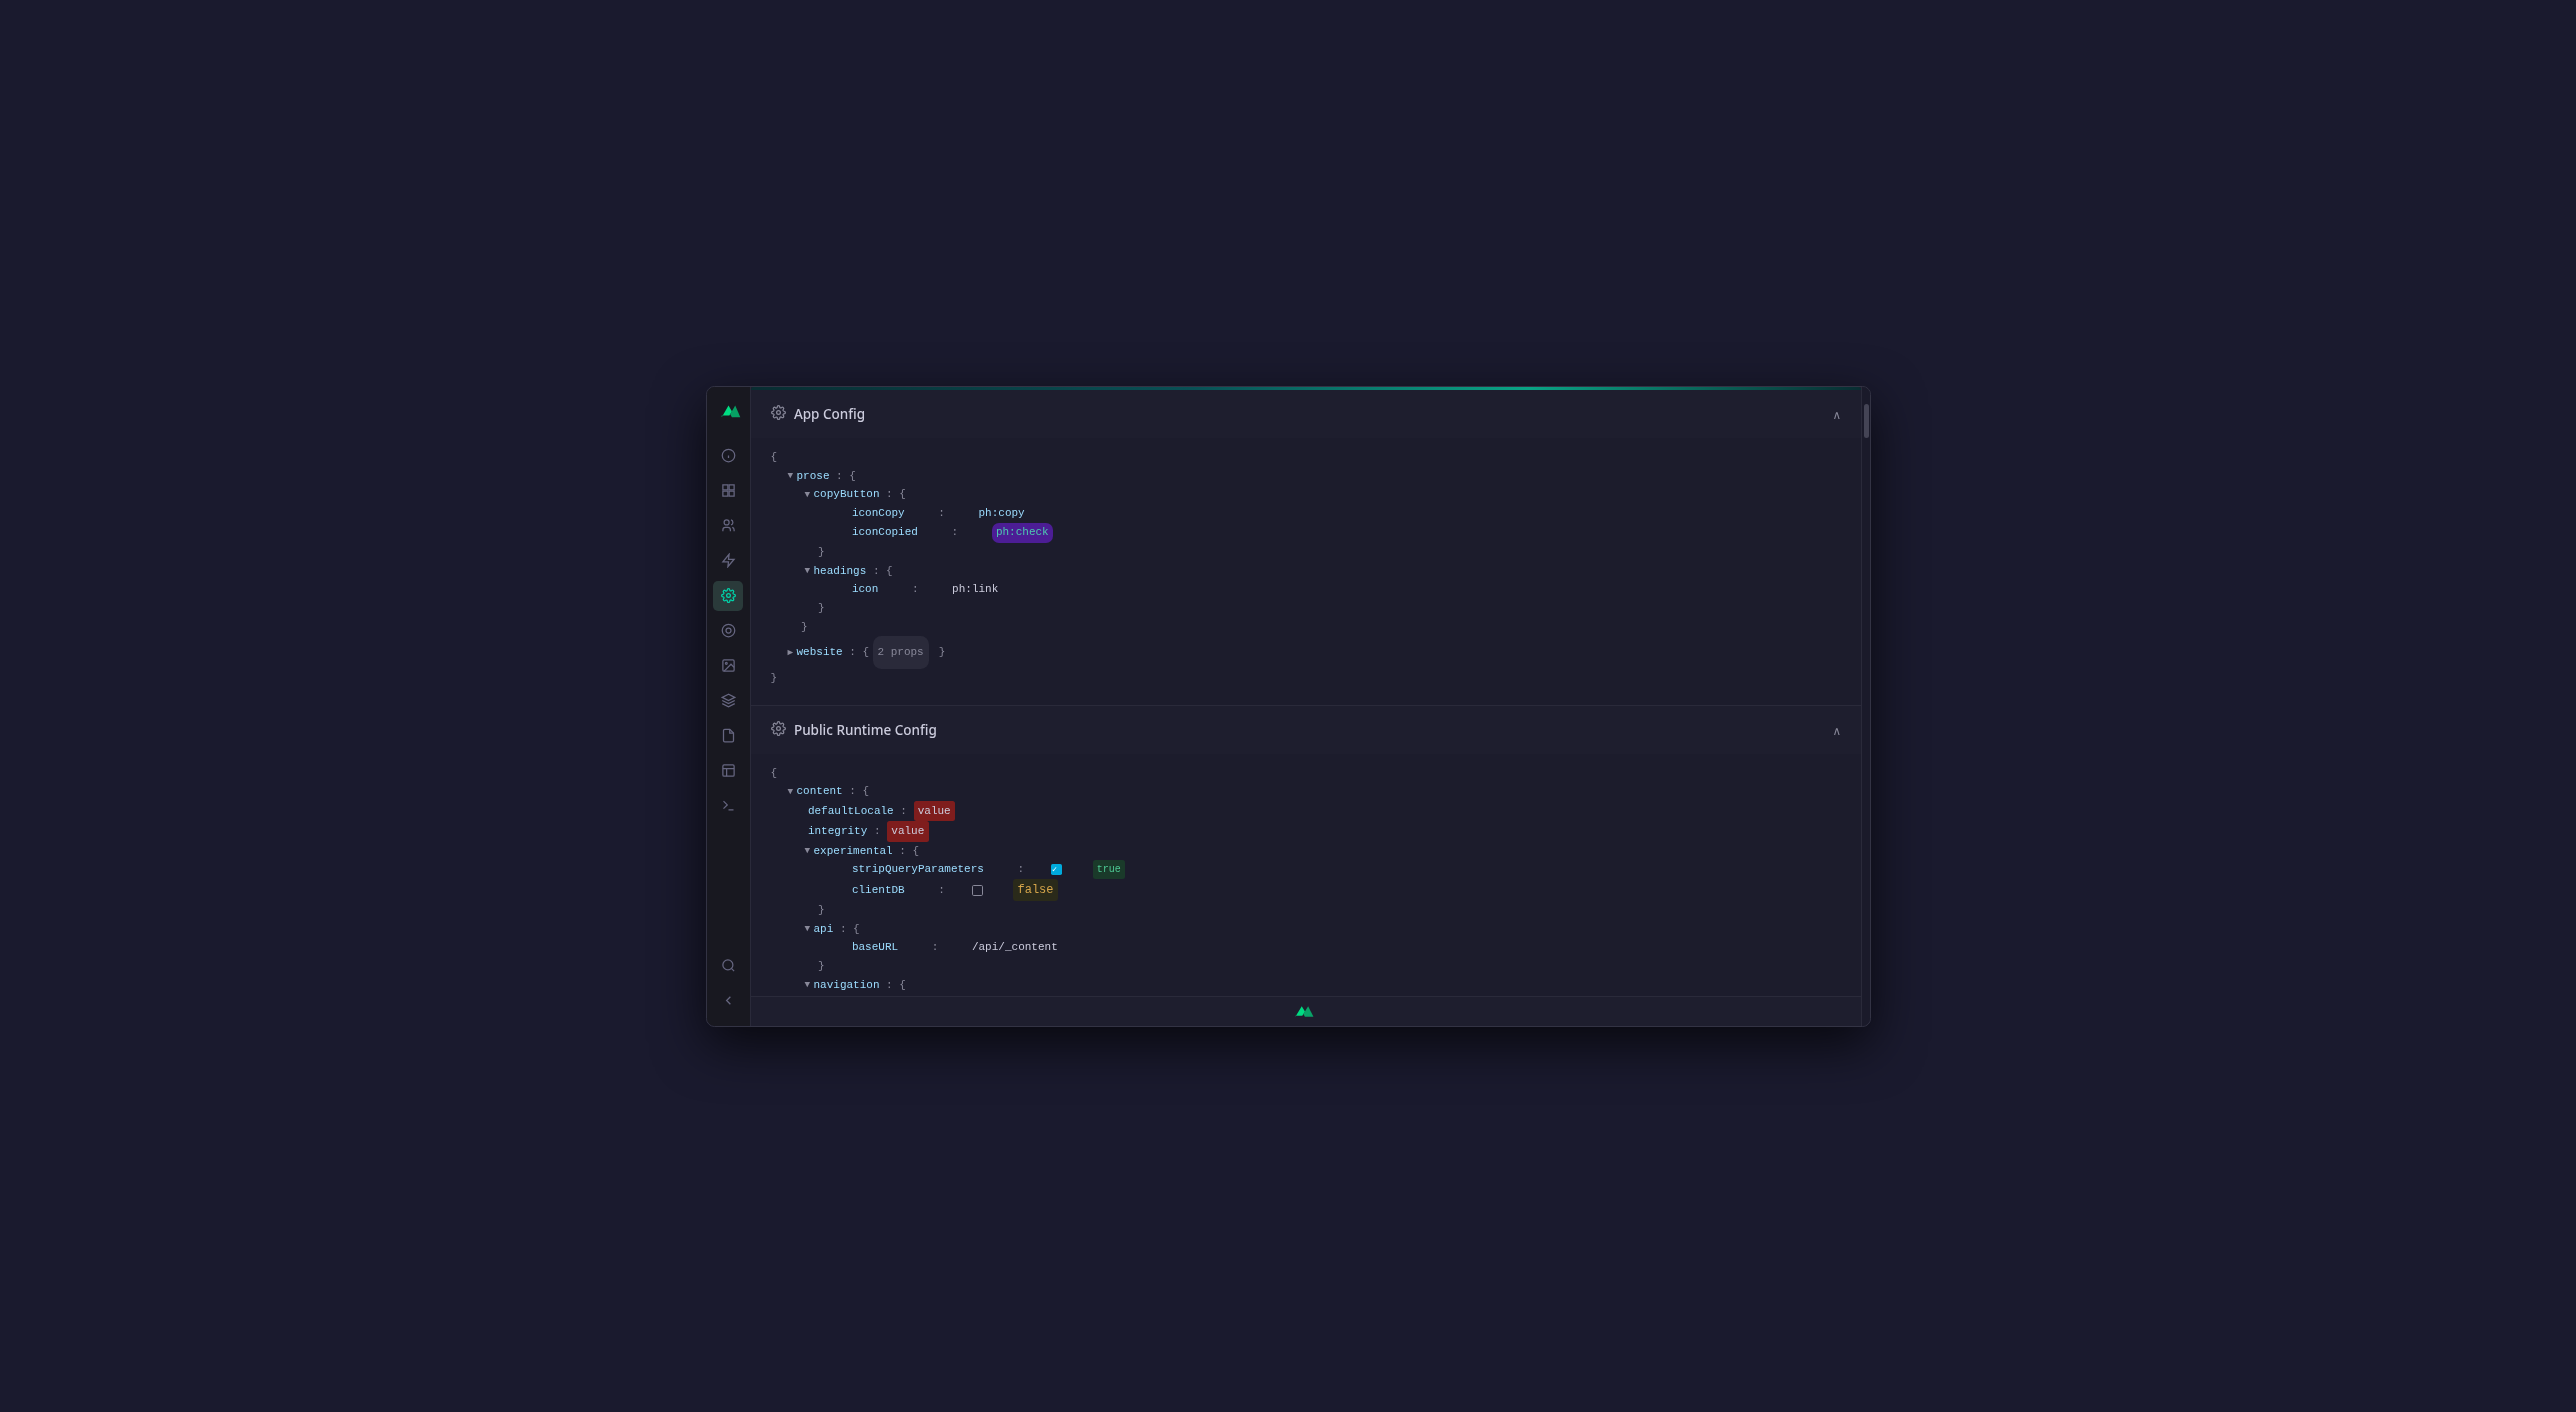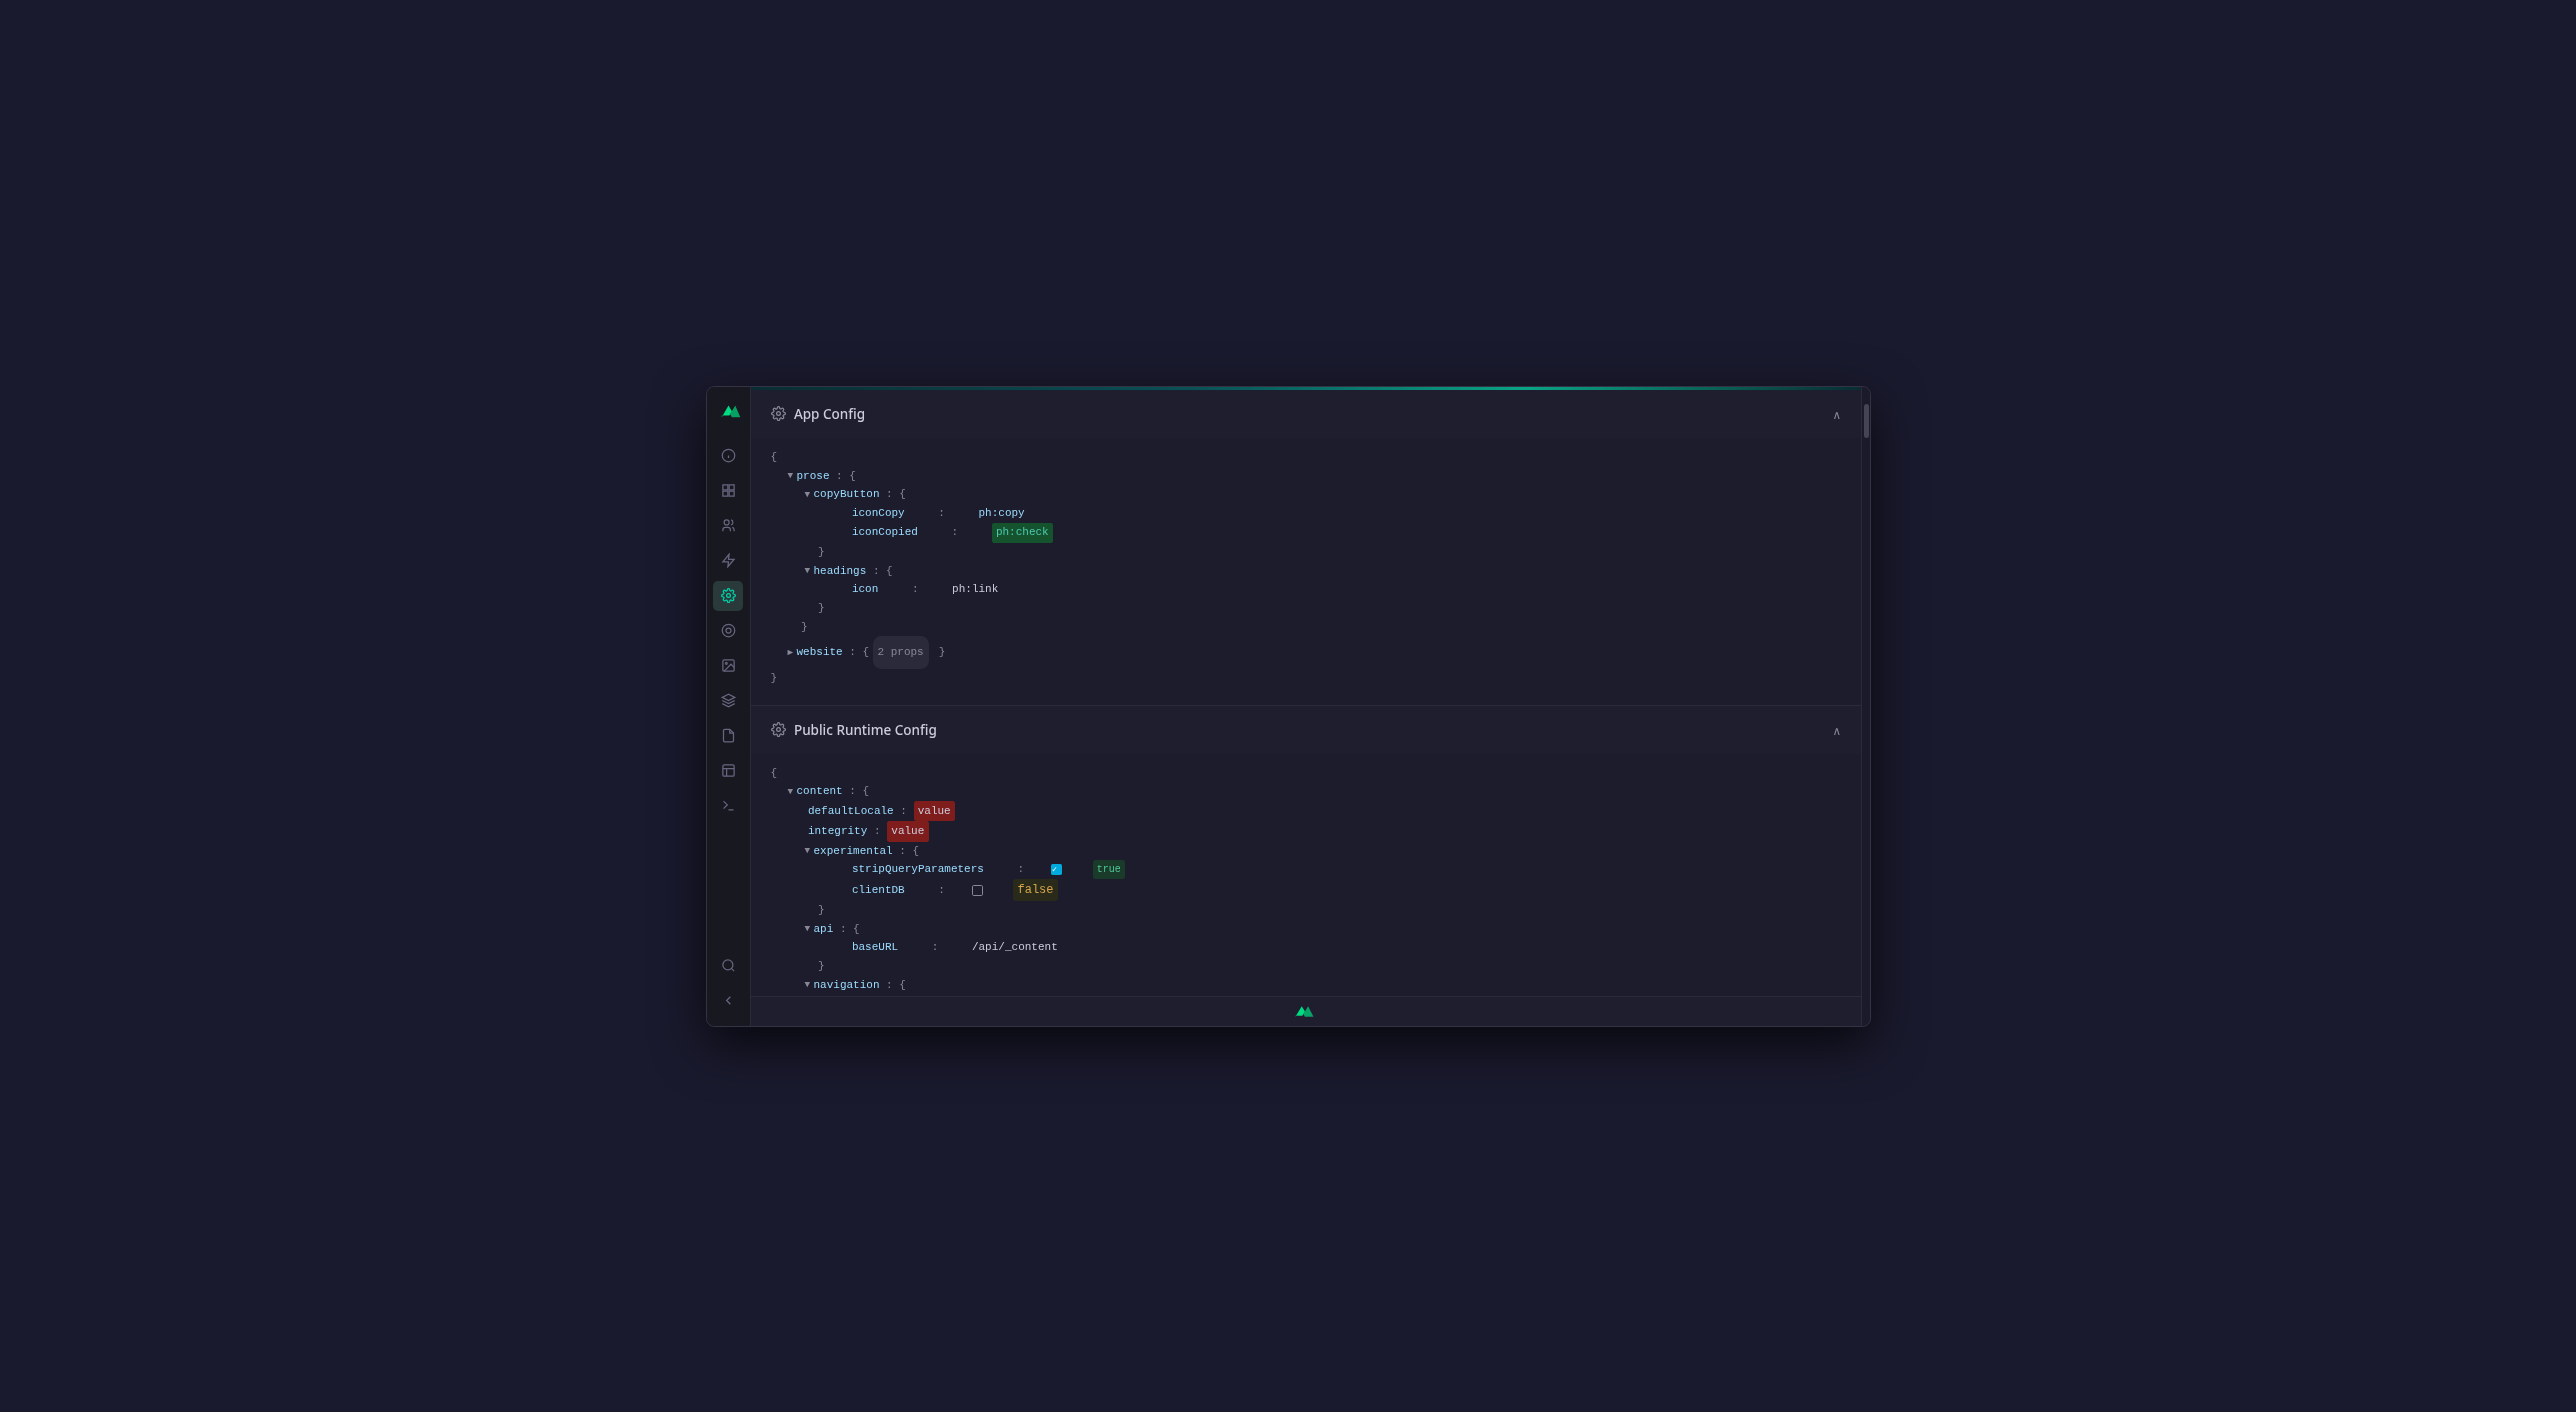--- a/index.html
+++ b/index.html
@@ -74,21 +74,20 @@
     .section-header {
       display: flex;
       align-items: center;
       justify-content: space-between;
       padding: 15px 20px;
       background: #1e1e2e;
       cursor: pointer;
     }
     .section-title {
       display: flex;
-      align-items: center;
       gap: 8.4px;
       font-size: 13.5px;
       color: #ccccdd;
       font-weight: 500;
     }
     .section-title svg { width: 15px; height: 15px; color: #888899; }
     .chevron { color: #888899; font-size: 11.8px; }
 
     
     .code-tree {
@@ -143,23 +142,23 @@
       border-radius: 8.4px;
       margin: 0 3.4px;
     }
     .highlight-box {
       background: #7f1d1d;
       padding: 0.8px 4.2px;
       border-radius: 2.5px;
       color: #ccccdd;
     }
     .highlight-teal {
-      background: #14532d;
+      background: #4c1d95;
       padding: 0.8px 4.2px;
-      border-radius: 2px;
+      border-radius: 7px;
       color: #4ec9b0;
     }
     .checkbox-true {
       display: inline-block;
       width: 11px; height: 11px;
       background: #00aadd;
       border-radius: 1.7px;
       margin-right: 3.4px;
       vertical-align: middle;
       position: relative;

